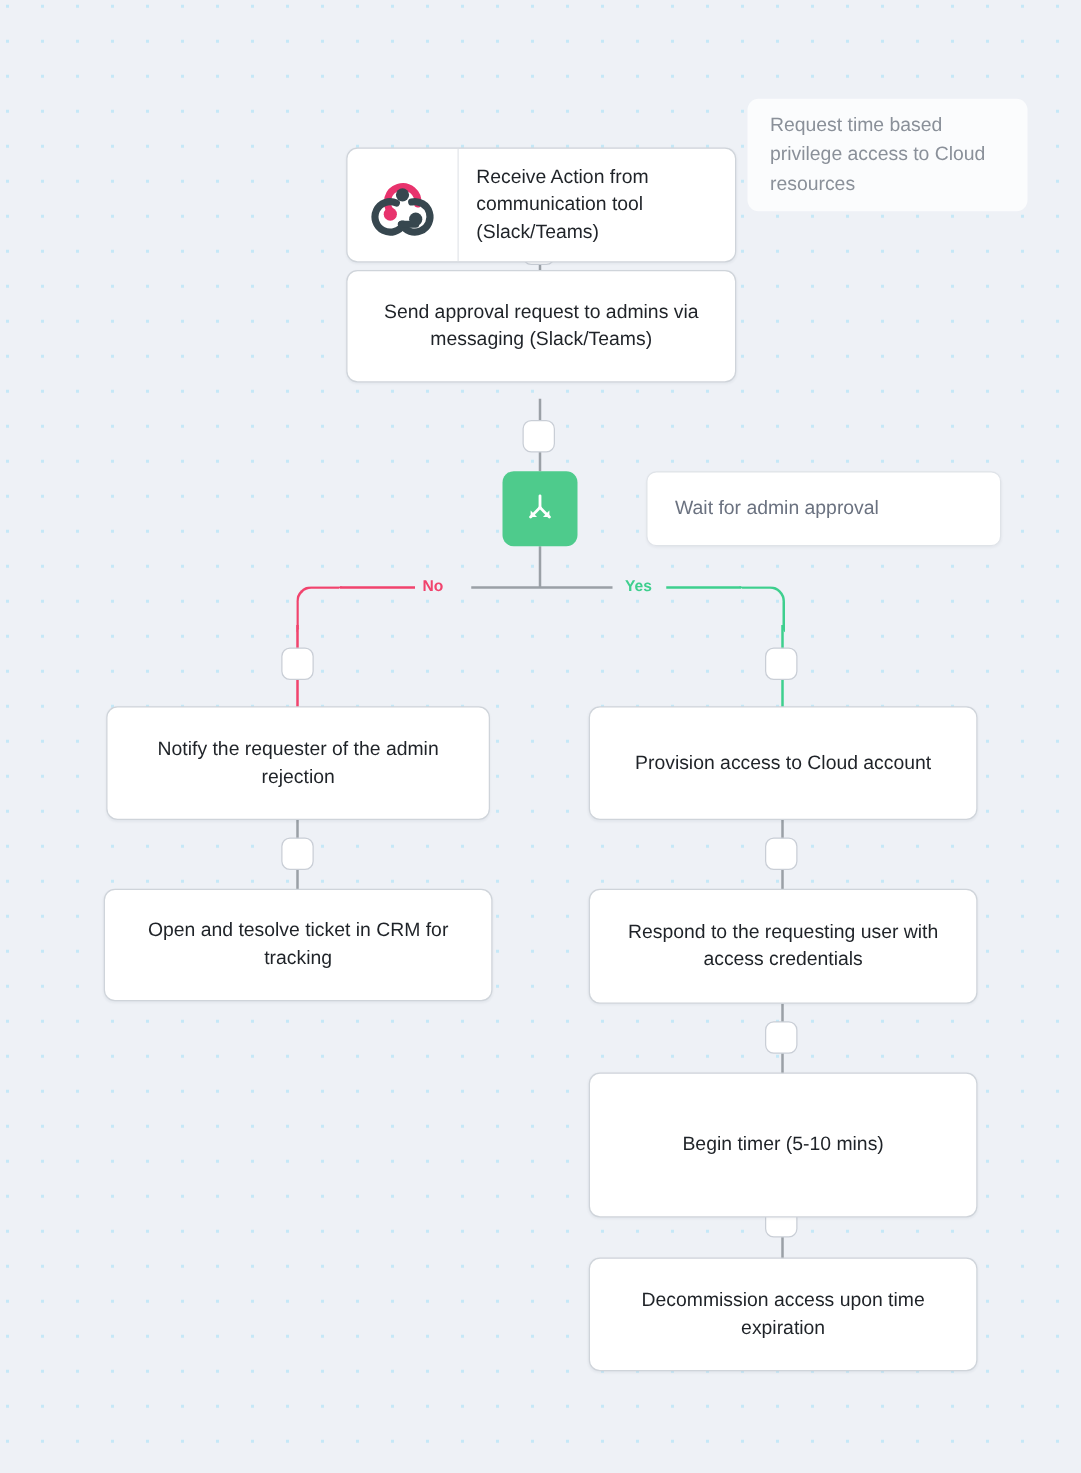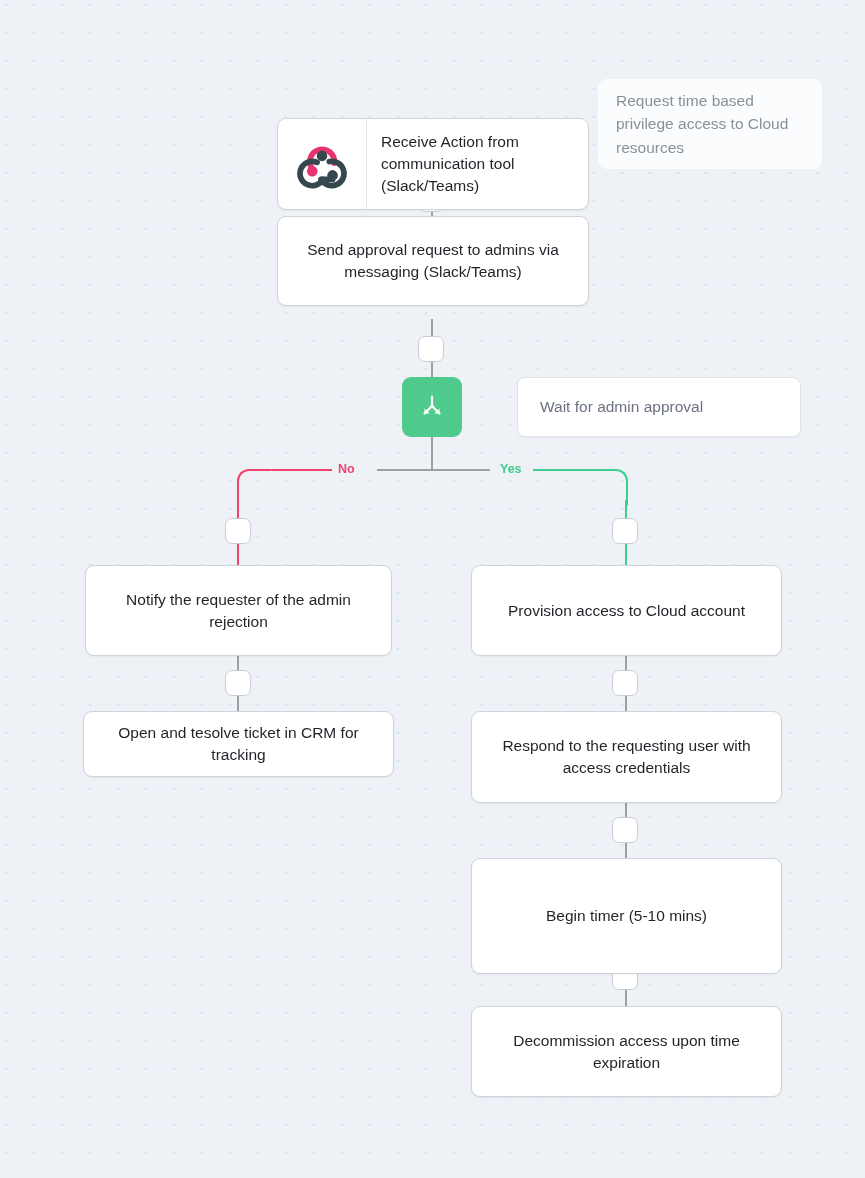--- a/index.html
+++ b/index.html
@@ -247,21 +247,21 @@
     </div>
   </div>
 
   <div class="branch-label no" style="left:338px; top:462px;">No</div>
   <div class="branch-label yes" style="left:500px; top:462px;">Yes</div>
 
   <div class="node" style="left:85px; top:565px; width:307px; height:91px;">
     <span class="node-label">Notify the requester of the admin rejection</span>
   </div>
 
-  <div class="node" style="left:83px; top:711px; width:311px; height:66px;align-items:center;">
+  <div class="node" style="left:83px; top:711px; width:311px; height:90px;align-items:center;">
     <span class="node-label">Open and tesolve ticket in CRM for tracking</span>
   </div>
 
   <div class="node" style="left:471px; top:565px; width:311px; height:91px;">
     <span class="node-label">Provision access to Cloud account</span>
   </div>
 
   <div class="node" style="left:471px; top:711px; width:311px; height:92px;">
     <span class="node-label">Respond to the requesting user with access credentials</span>
   </div>

